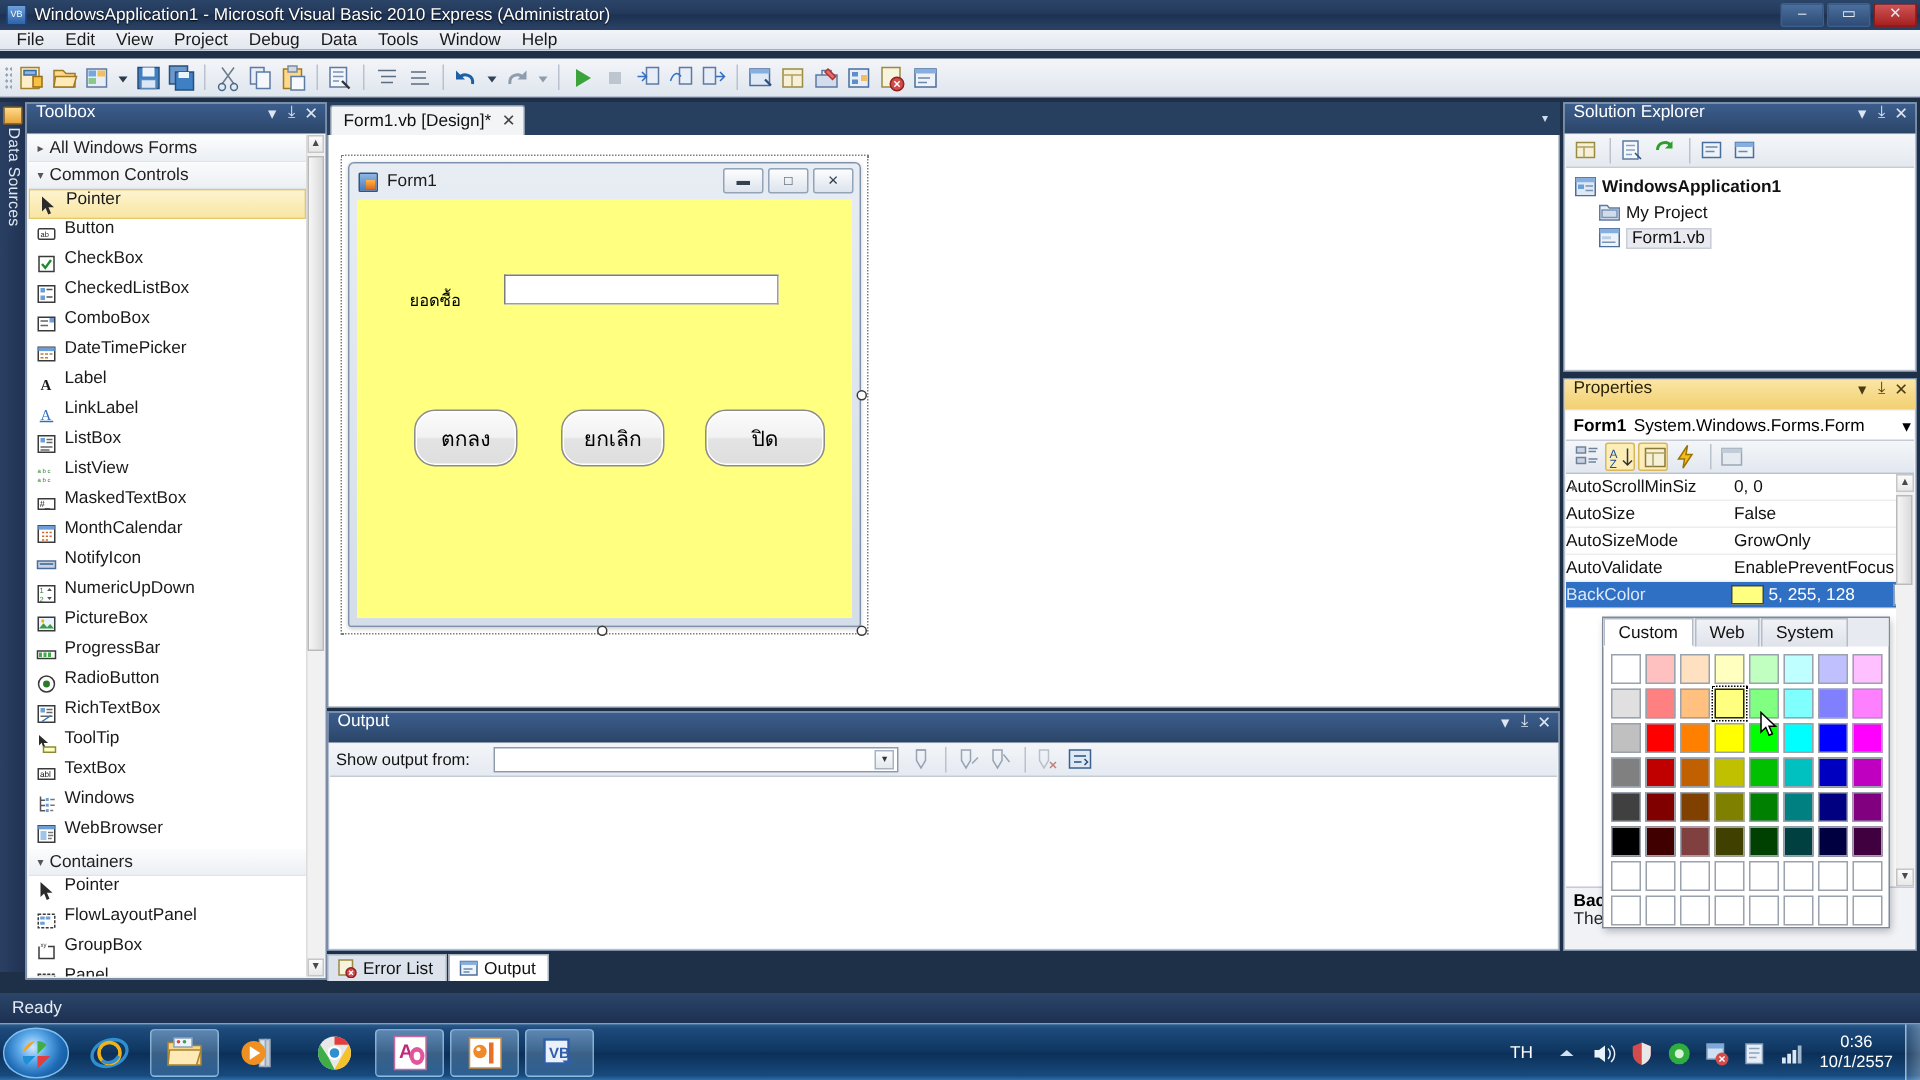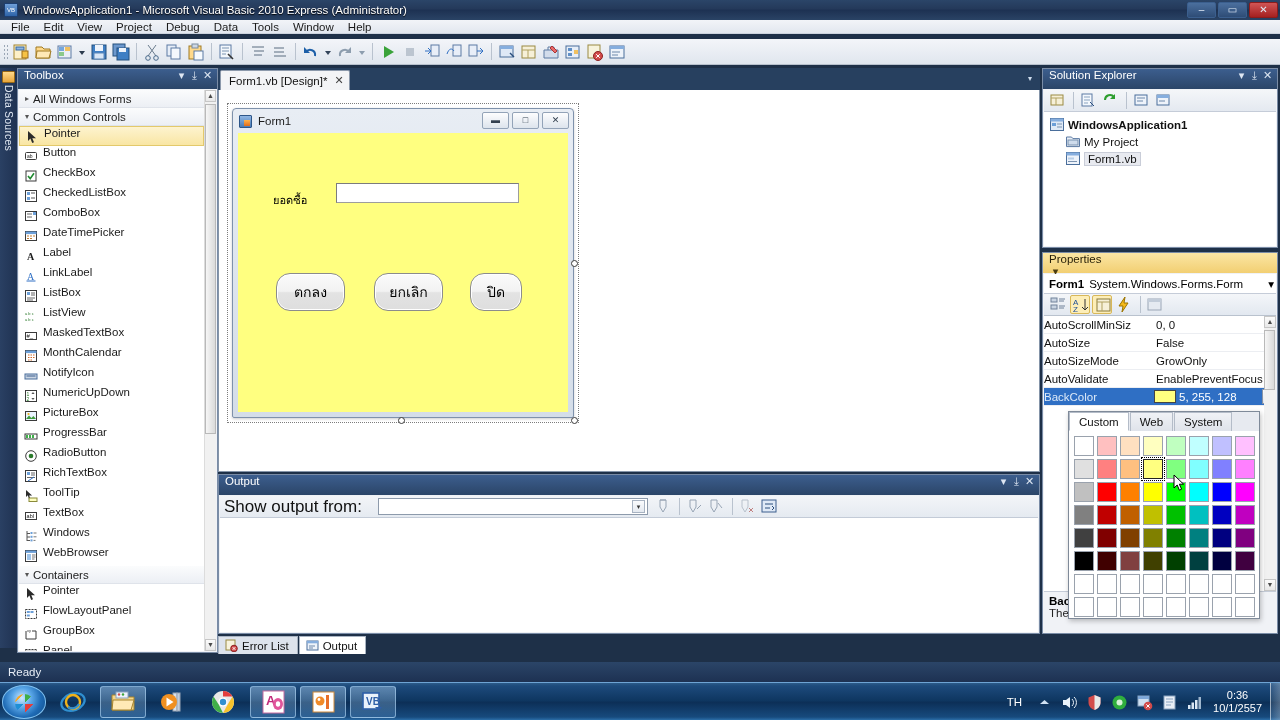--- a/index.html
+++ b/index.html
@@ -171,21 +171,21 @@
   
   .outpanel {
     position: absolute; left: 218px; top: 474px; width: 822px; height: 160px;
     background: #eef1f5; border: 1px solid #7a8ca6;
   }
   .out-toolbar {
     position: absolute; left: 1px; top: 21px; right: 1px; height: 22px;
     background: linear-gradient(to bottom,#f3f5f8,#e5eaf1);
     border-bottom: 1px solid #c3cbd7; display: flex; align-items: center; padding: 0 4px;
   }
-  .out-toolbar .lbl { font-size: 17px; color: #111; margin-right: 16px; }
+  .out-toolbar .lbl { font-size: 11px; color: #111; margin-right: 16px; }
   .out-combo {
     width: 270px; height: 17px; background: #fff; border: 1px solid #8d9aab;
     display: flex; align-items: center; justify-content: flex-end; padding-right: 2px;
   }
   .out-combo .arw { width: 13px; height: 13px; background: linear-gradient(#fafbfd,#e4e9f0);
     border: 1px solid #a8b3c2; font-size: 7px; text-align: center; line-height: 11px; color: #333; }
   .out-body { position: absolute; left: 1px; top: 43px; right: 1px; bottom: 1px; background: #fff; }
 
   
   .dock-tabs { position: absolute; left: 218px; top: 636px; height: 18px; display: flex; }
@@ -209,21 +209,21 @@
   }
   .se-body { position: absolute; left: 1px; top: 43px; right: 1px; bottom: 1px; background: #fff; padding: 4px 0 0 6px; }
   .se-row { display: flex; align-items: center; height: 17px; font-size: 11.5px; color: #111; }
   .se-row .sicon { width: 14px; height: 13px; margin-right: 4px; }
   .se-row.sel-node span.txt { background: #e8eaf0; border: 1px solid #c9cdd8; padding: 0 3px; }
 
   .props {
     position: absolute; left: 1042px; top: 252px; width: 236px; height: 382px;
     background: #f0f2f6; border: 1px solid #7a8ca6;
   }
-  .props .panel-head { background: linear-gradient(to bottom,#fbe6a4,#f2cf72); color: #2a2209; flex-direction: column; }
+  .props .panel-head { background: linear-gradient(to bottom,#fbe6a4,#f2cf72); color: #2a2209; }
   .props .panel-head .ph-btn { color: #4a3c10; }
   .pr-obj {
     position: absolute; left: 1px; top: 21px; right: 1px; height: 20px;
     background: #fff; border-bottom: 1px solid #c5ccd8;
     display: flex; align-items: center; padding: 0 2px 0 5px; font-size: 11.5px;
   }
   .pr-obj .nm { font-weight: bold; margin-right: 5px; }
   .pr-obj .ty { flex: 1; }
   .pr-toolbar {
     position: absolute; left: 1px; top: 41px; right: 1px; height: 22px;
@@ -708,21 +708,21 @@
           <span class="fbtn">▬</span>
           <span class="fbtn">□</span>
           <span class="fbtn">✕</span>
         </span>
       </div>
       <div class="form-canvas" id="form-canvas" style="background: rgb(255, 255, 128);">
         <div class="f-label" style="left:35px;top:58px">ยอดซื้อ</div>
         <div class="f-text" style="left:98px;top:50px;width:183px;height:20px"></div>
         <div class="f-btn" style="left:38px;top:140px;width:69px;height:38px">ตกลง</div>
         <div class="f-btn" style="left:136px;top:140px;width:69px;height:38px">ยกเลิก</div>
-        <div class="f-btn" style="left:232px;top:140px;width:52px;height:38px">ปิด</div>
+        <div class="f-btn" style="left:232px;top:140px;width:80px;height:38px">ปิด</div>
       </div>
     </div>
 
     <div class="sel-handle" style="left:352px;top:170px"></div>
     <div class="sel-handle" style="left:179px;top:327px"></div>
     <div class="sel-handle" style="left:352px;top:327px"></div>
   </div>
 
   <div class="outpanel">
     <div class="panel-head">

